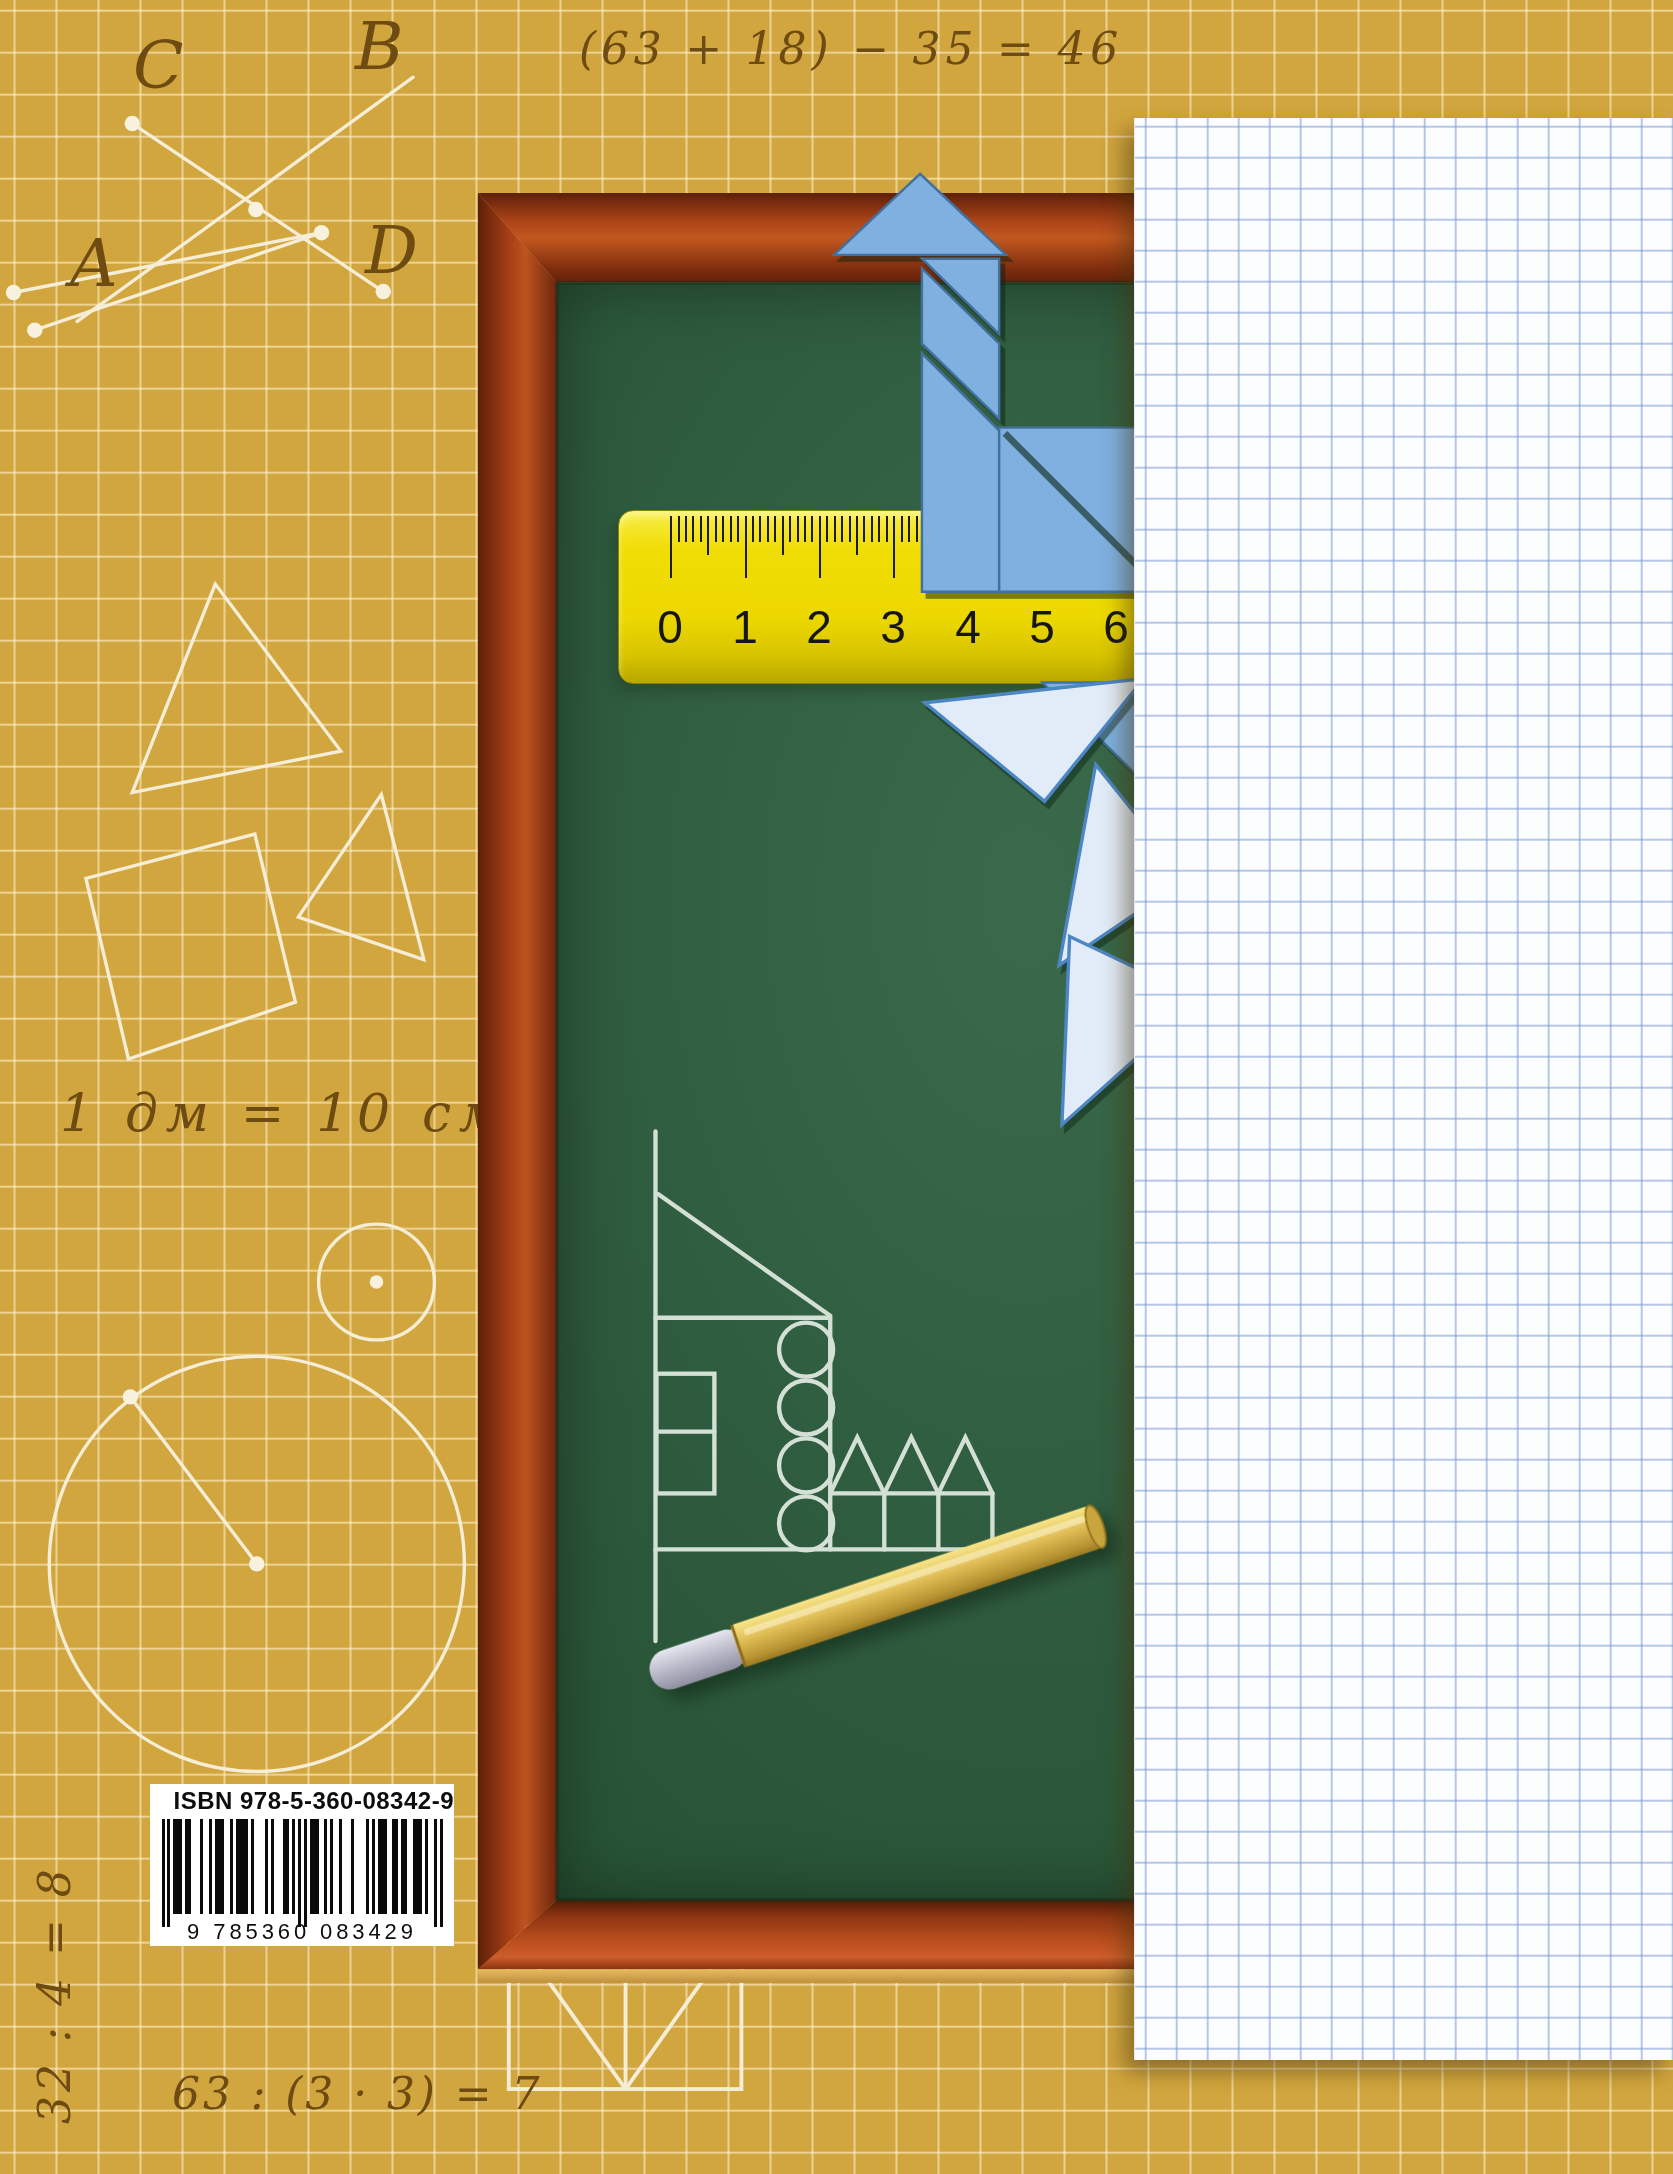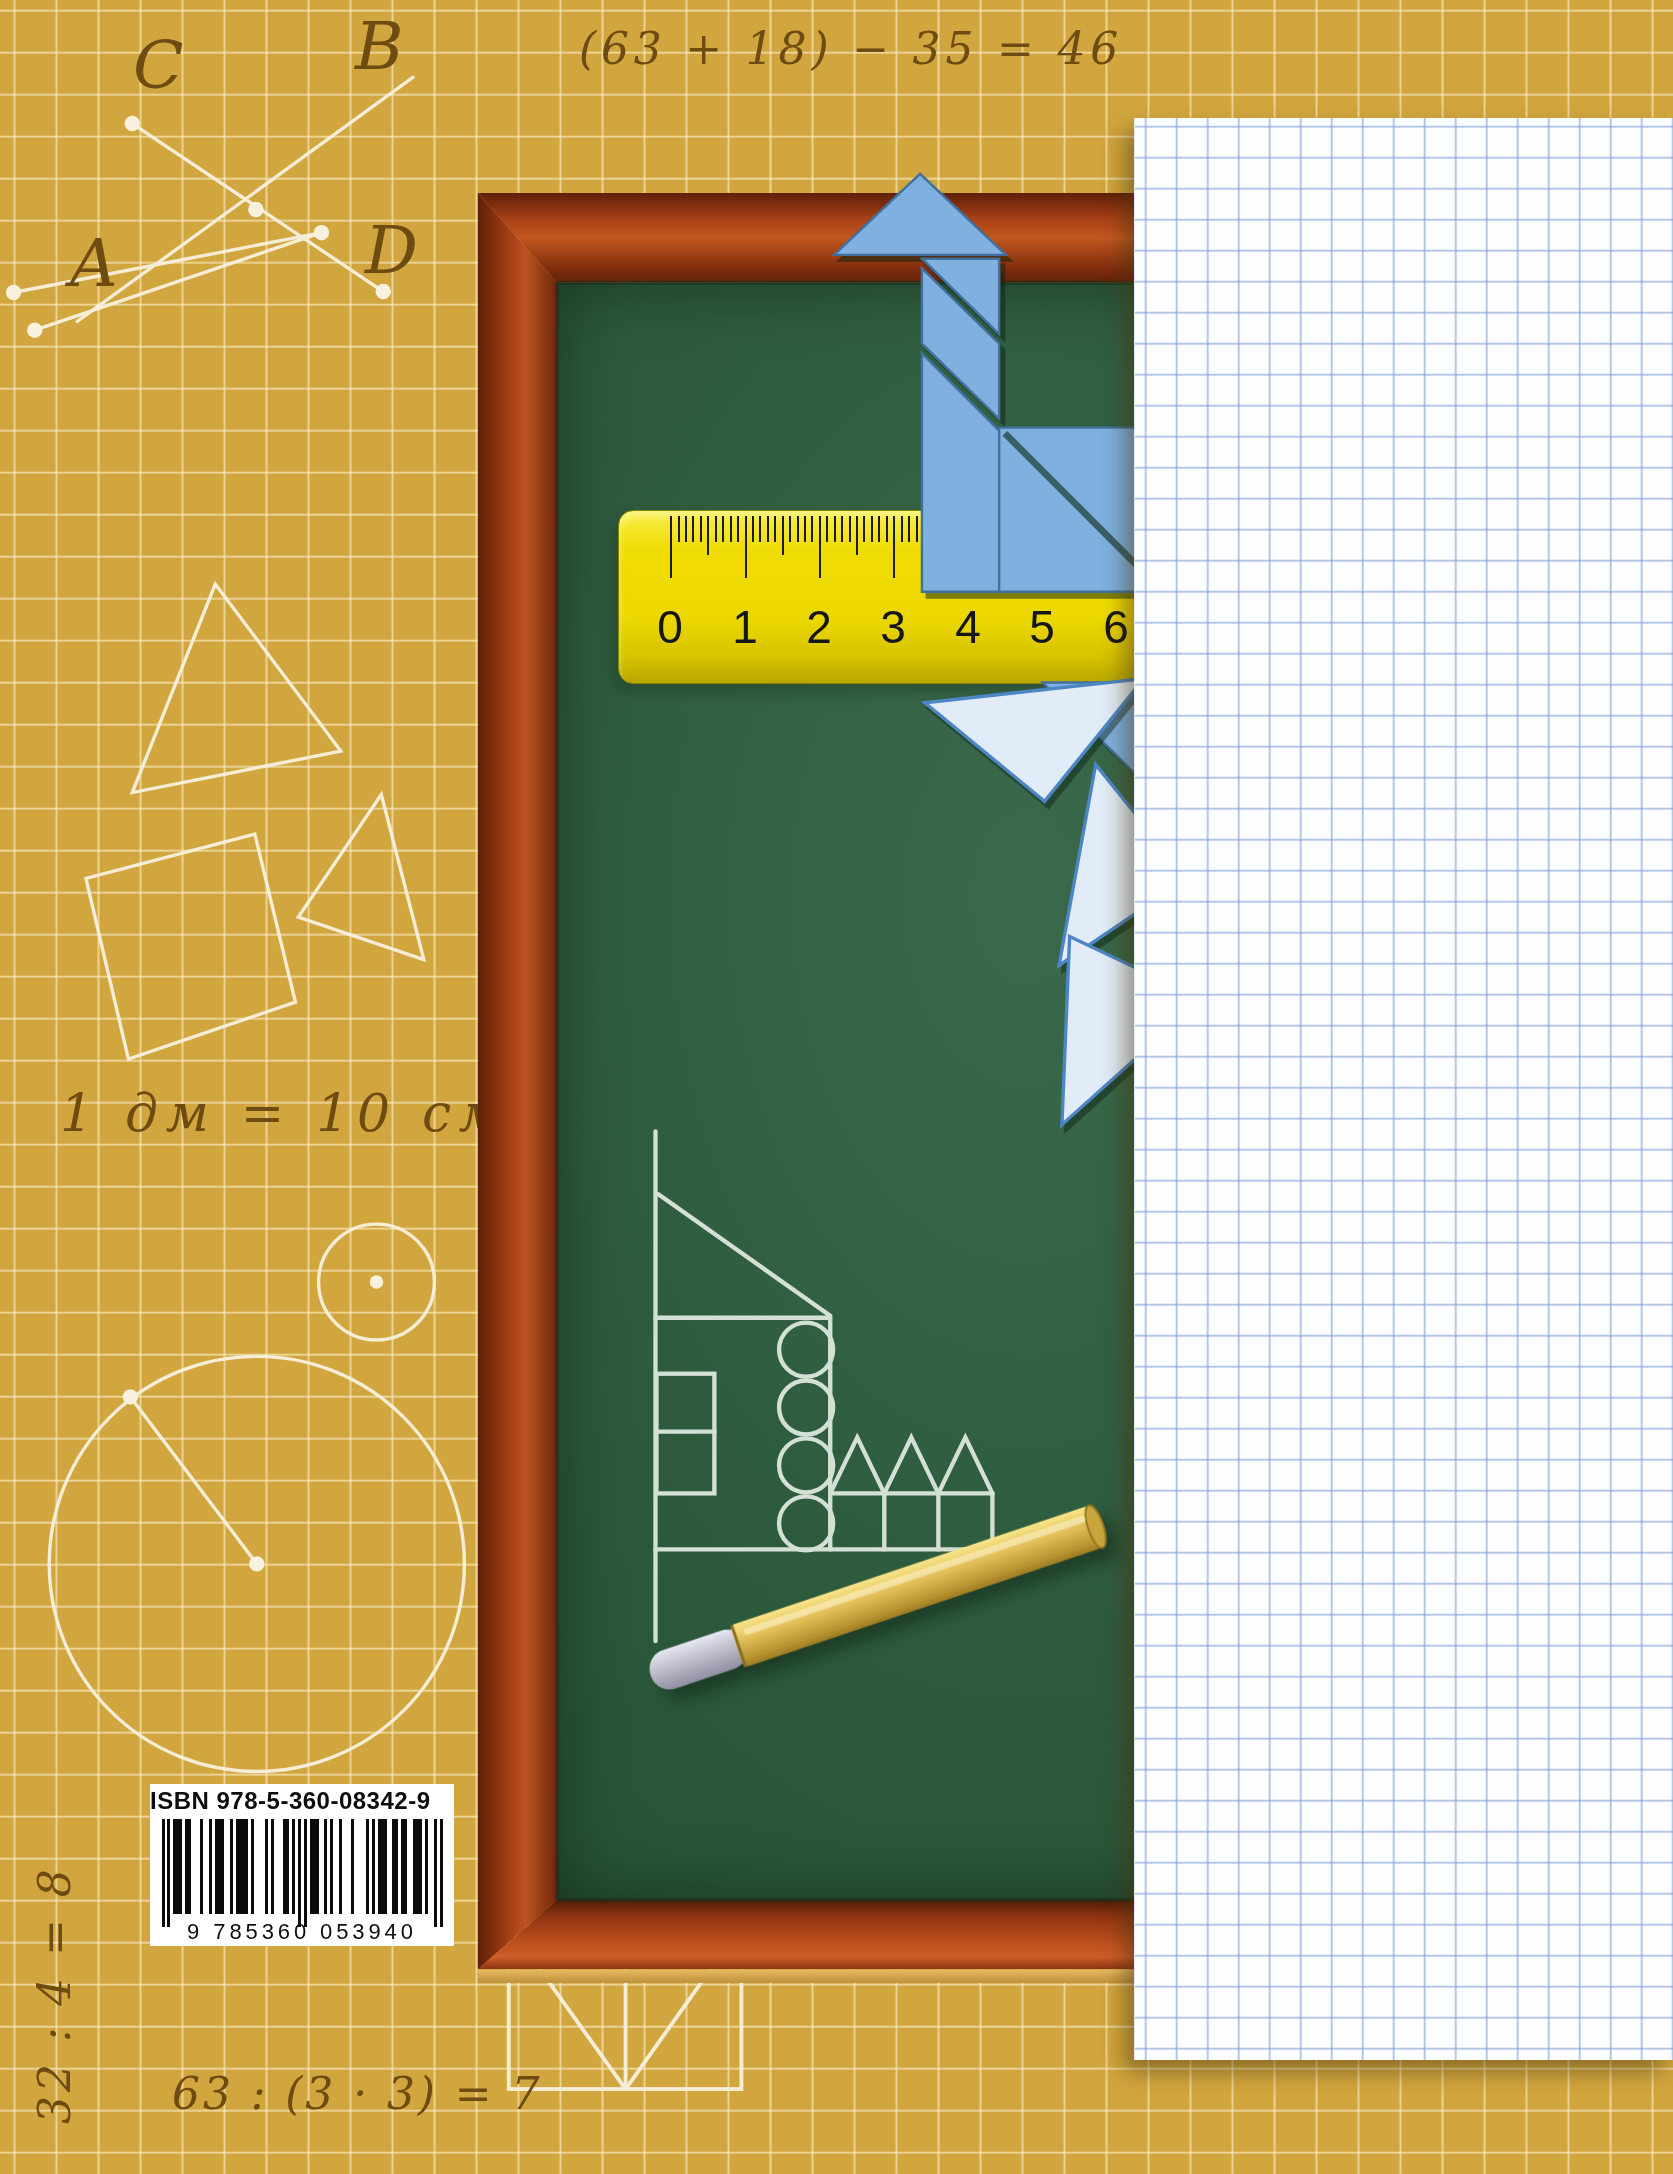--- a/index.html
+++ b/index.html
@@ -52,21 +52,21 @@
     background-position:9.7px 7.7px;
     box-shadow:-9.7px 11.6px 21px rgba(70,52,12,.5);
     border-left:1px solid #e4e9f3;
   }
   
   #barcode{
     position:absolute; left:150px; top:1784px; width:304px; height:162px; z-index:10;
     background:#ffffff; overflow:hidden;
   }
   #isbn-label{
-    position:absolute; top:2.9px; left:0; right:0; text-align:left;
+    position:absolute; top:2.9px; left:0; right:0; text-align:right;
     font-size:24px; font-weight:700; letter-spacing:0.5px; color:#0d0d0d;
     font-family:"Liberation Sans",sans-serif;
   }
   #bars{position:absolute; left:11.6px; top:35px; height:116px;}
   .bar{position:absolute; top:0; background:#0a0a0a;}
   #barcode-digits{
     position:absolute; bottom:1px; left:0; right:0; text-align:center;
     font-size:22px; letter-spacing:3.9px; color:#0d0d0d; background:transparent;
     font-family:"Liberation Sans",sans-serif;
   }
@@ -417,17 +417,17 @@
         <div class="bar" style="left: 233px; width: 3px; height: 95px;"></div>
         <div class="bar" style="left: 239px; width: 3px; height: 95px;"></div>
         <div class="bar" style="left: 242px; width: 3px; height: 95px;"></div>
         <div class="bar" style="left: 251px; width: 3px; height: 95px;"></div>
         <div class="bar" style="left: 254px; width: 3px; height: 95px;"></div>
         <div class="bar" style="left: 257px; width: 3px; height: 95px;"></div>
         <div class="bar" style="left: 263px; width: 3px; height: 95px;"></div>
         <div class="bar" style="left: 272px; width: 3px; height: 108px;"></div>
         <div class="bar" style="left: 278px; width: 3px; height: 108px;"></div>
       </div>
-    <div id="barcode-digits">9 785360 053940</div>
+    <div id="barcode-digits">9 785360 083429</div>
   </div>
 
 </div>
 
 
 </body></html>

